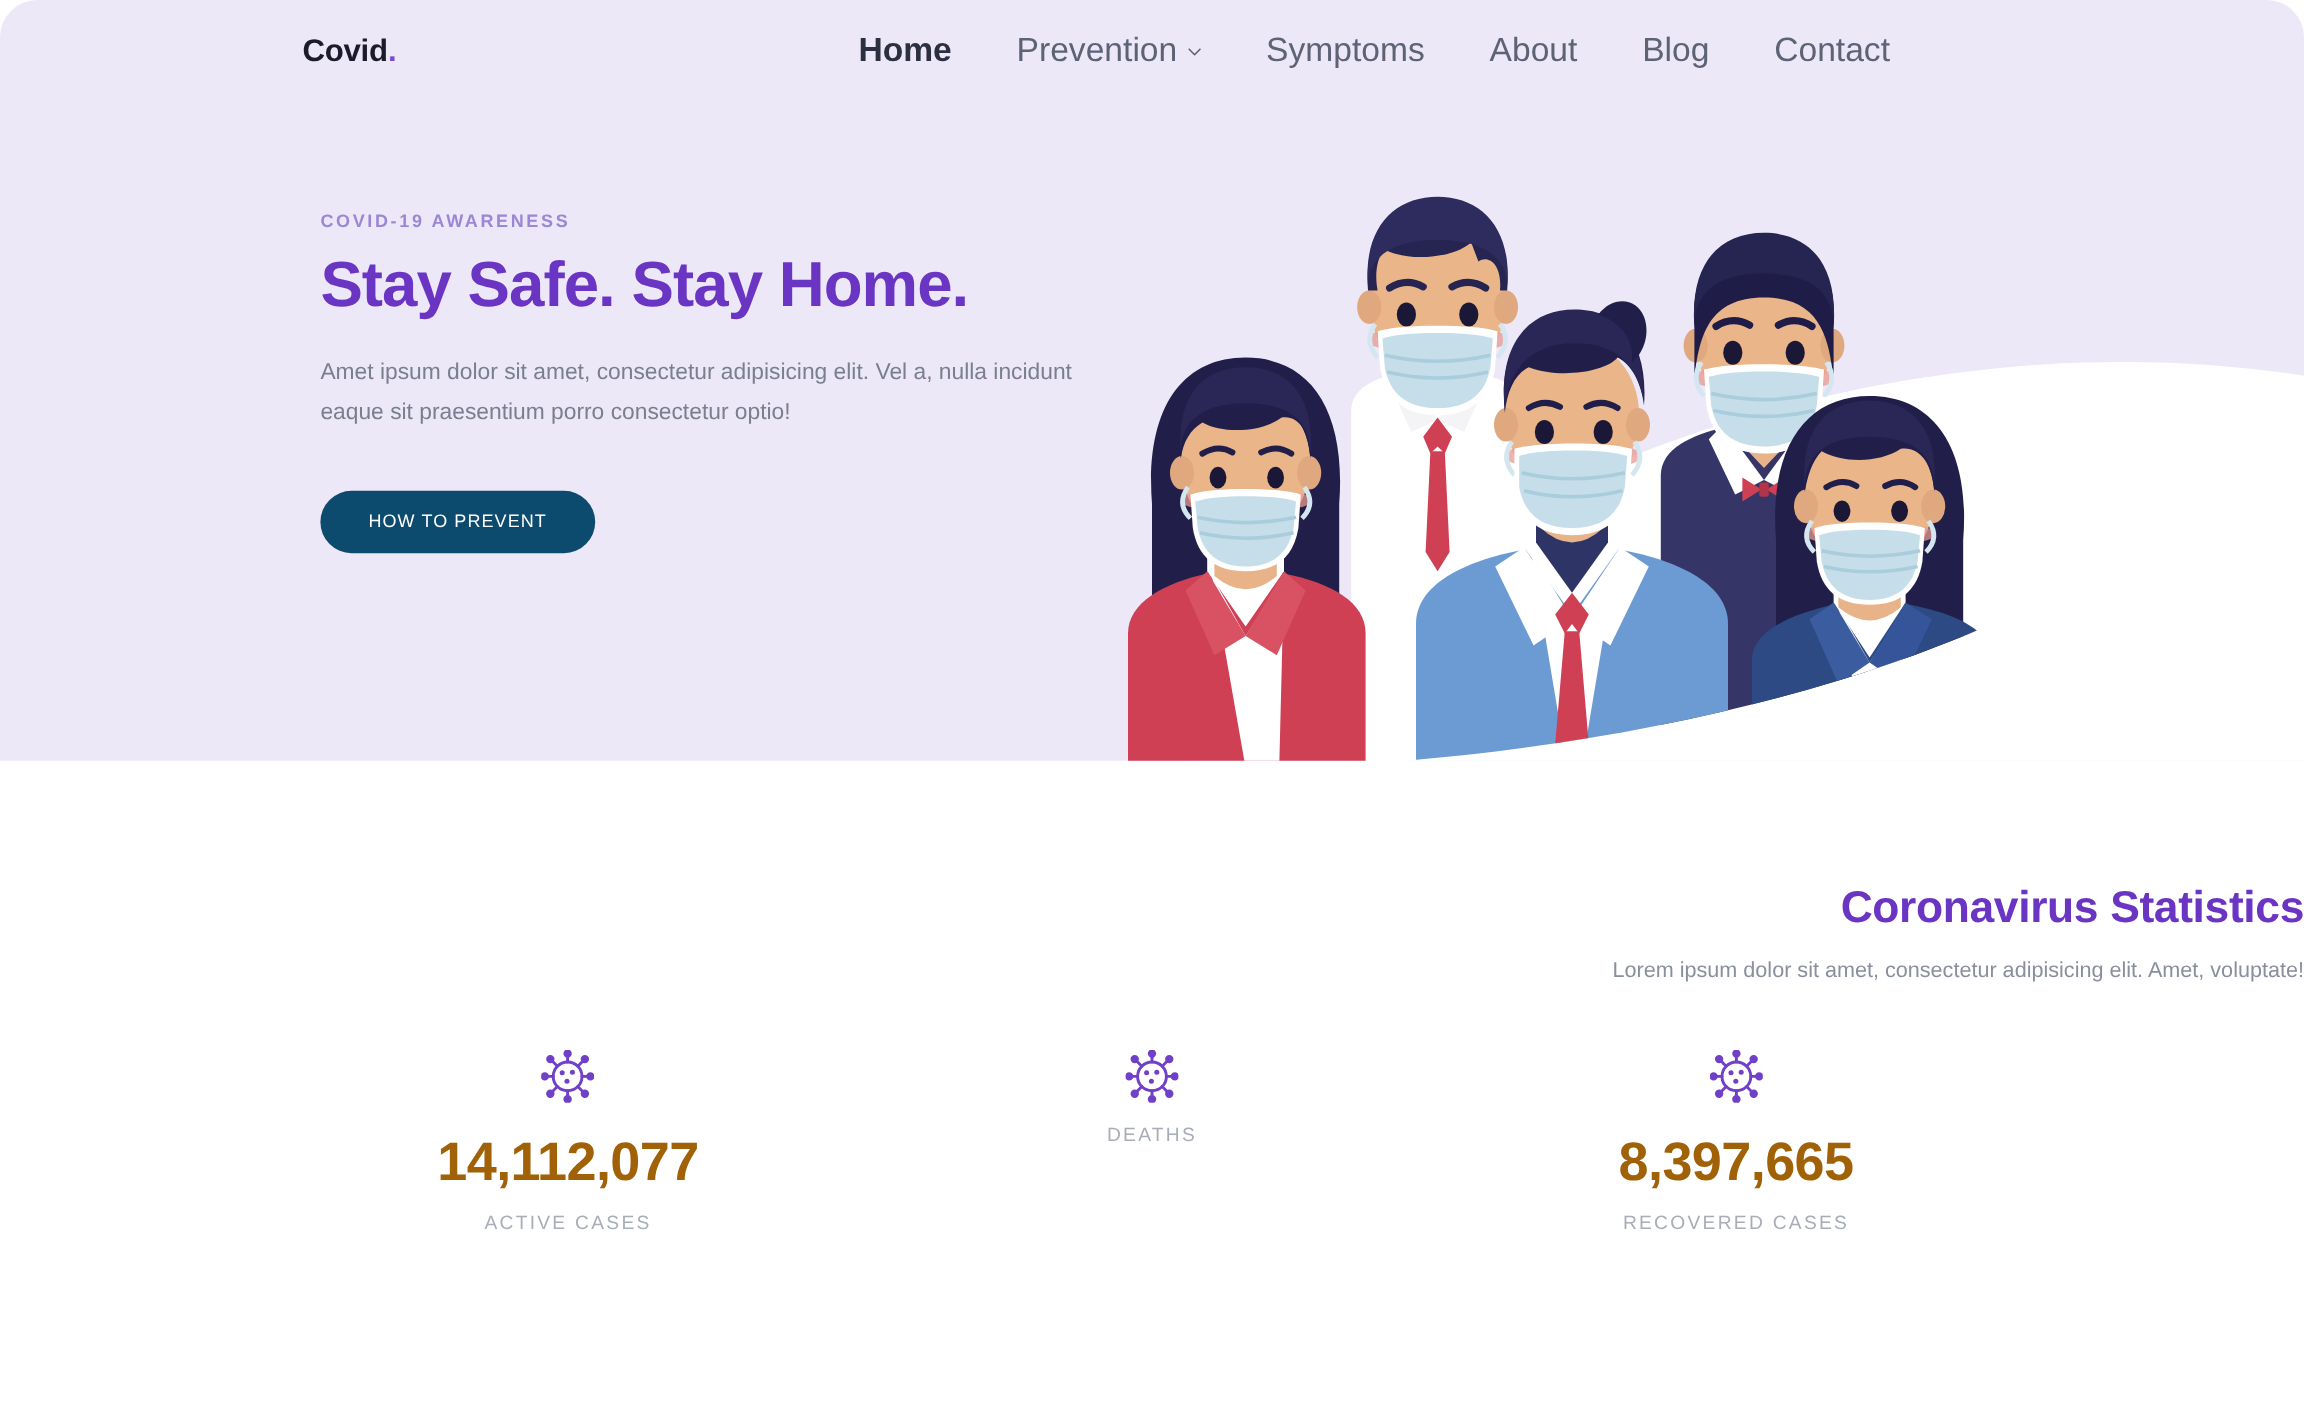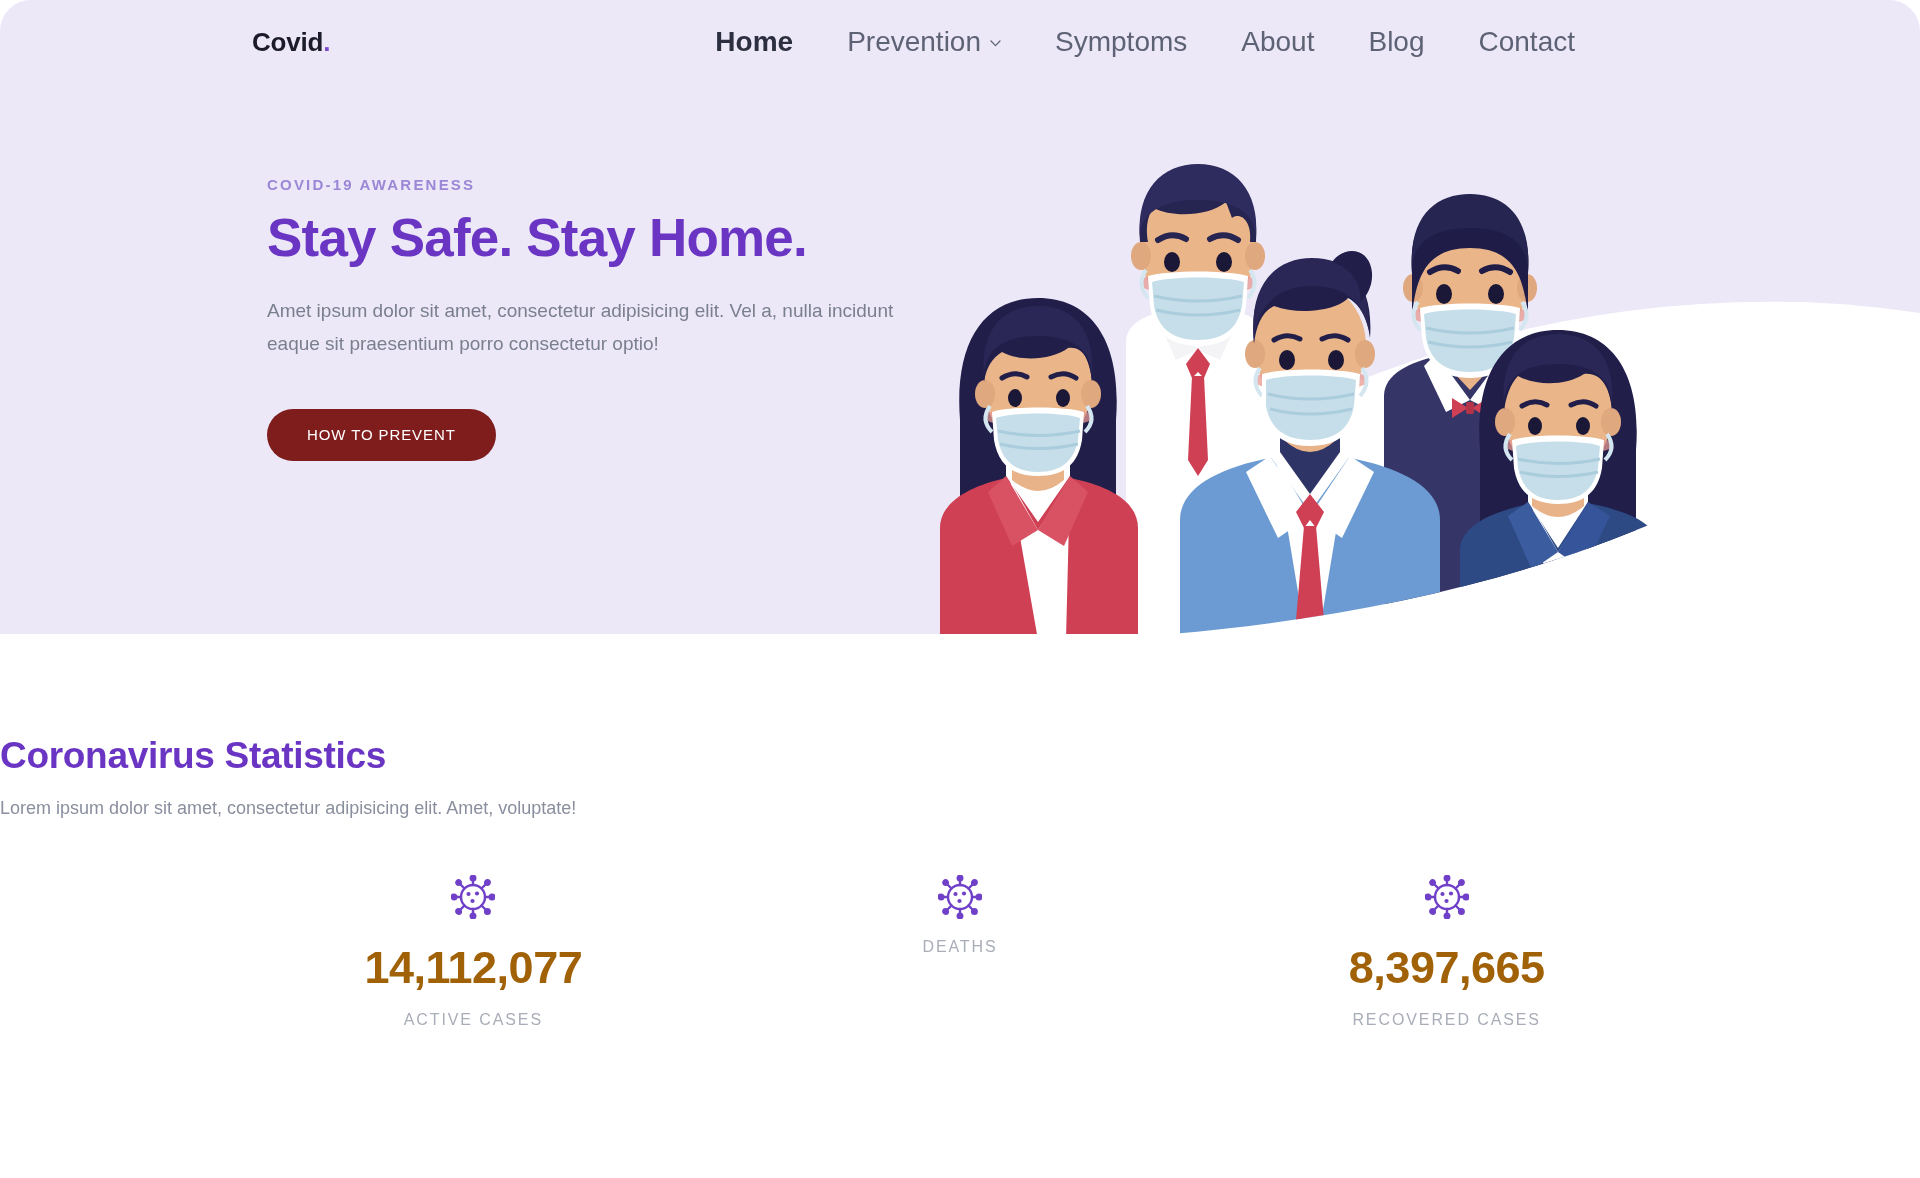--- a/index.html
+++ b/index.html
@@ -132,21 +132,21 @@
     font-size: 19px;
     line-height: 1.74;
     color: #7a7f8f;
     width: 640px;
     font-weight: 400;
   }
 
   .hero-btn {
     display: inline-block;
     margin-top: 48px;
-    background: #7f1d1d;
+    background: #0c4a6e;
     color: #ffffff;
     border: none;
     border-radius: 40px;
     padding: 17px 40px 18px;
     font-size: 15px;
     letter-spacing: 0.9px;
     font-weight: 400;
     font-family: "Liberation Sans", sans-serif;
     cursor: pointer;
     text-transform: uppercase;
@@ -167,21 +167,21 @@
   .stats {
     position: absolute;
     left: 0;
     top: 634px;
     width: 1920px;
     height: 544px;
     background: #ffffff;
   }
 
   .stats-head {
-    text-align: left;
+    text-align: right;
     padding-top: 101px;
   }
   .stats-title {
     font-size: 37px;
     font-weight: 700;
     color: #6B35C4;
     letter-spacing: -0.3px;
   }
   .stats-sub {
     margin-top: 21px;

